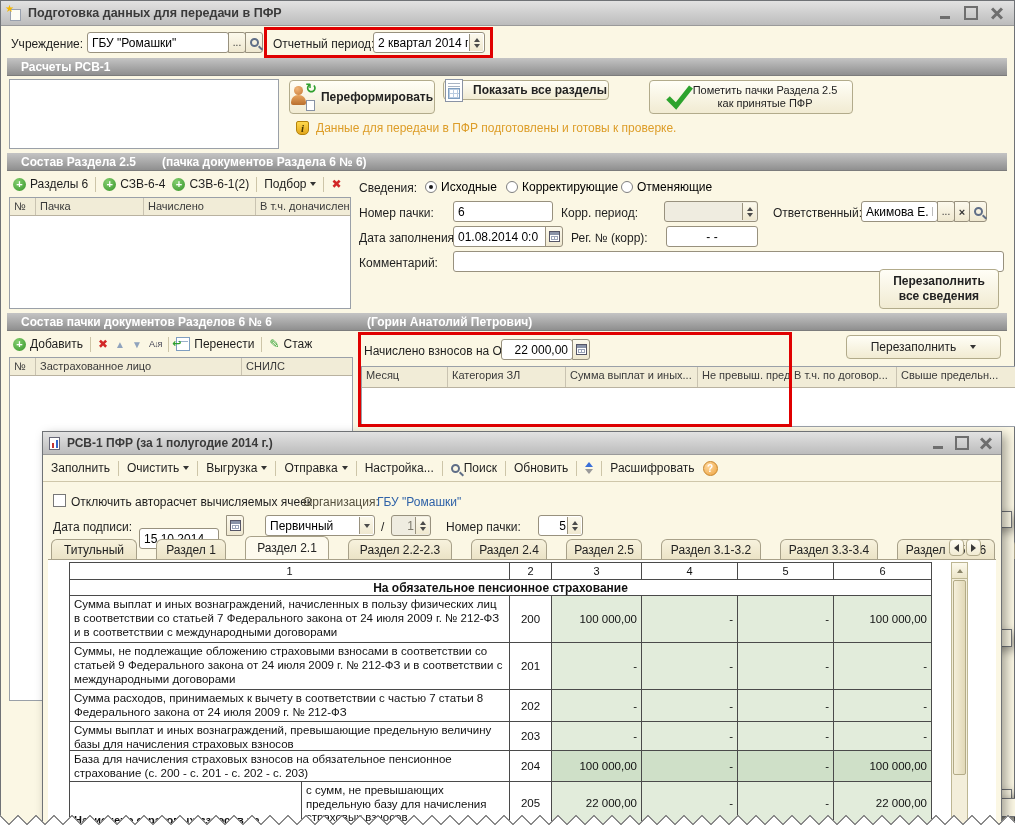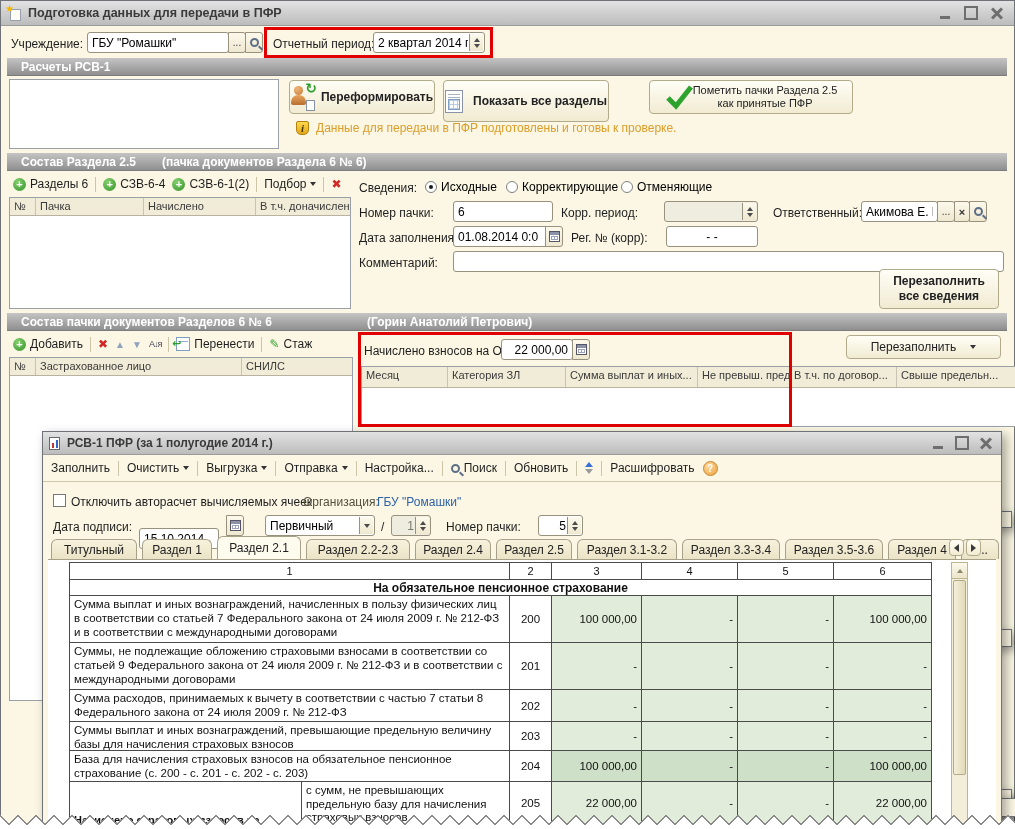--- a/index.html
+++ b/index.html
@@ -87,21 +87,21 @@
 
   .radio{width:12px;height:12px;border-radius:50%;border:1px solid #7f7f7f;background:#fff;position:relative;flex:none;}
   .radio.on::after{content:"";position:absolute;left:3px;top:3px;width:4px;height:4px;border-radius:50%;background:#1a1a1a;}
   .ritem{position:absolute;display:flex;align-items:center;gap:4px;font-size:12px;cursor:pointer;}
   .cb{width:13px;height:13px;border:1px solid #777;background:#fff;position:absolute;cursor:pointer;}
 
   
   .rw{position:absolute;left:42px;top:431px;width:960px;height:420px;border:1px solid #6f7276;background:#fbf7e4;box-shadow:4px 4px 10px rgba(0,0,0,.35);z-index:100;}
   .rw .titlebar{height:23px;}
   .rwtb{position:absolute;left:0;right:0;top:23px;height:27px;display:flex;align-items:center;gap:8px;padding:0 8px;border-bottom:1px solid #cfc7aa;font-size:12px;color:#1e1e1e;}
-  .tab{height:20px;margin-right:5px;padding:0 10px;background:linear-gradient(#f7f2dd,#ebe3c6);border:1px solid #a8a189;border-bottom:none;border-radius:6px 6px 0 0;font-size:12px;display:flex;align-items:center;color:#222;cursor:pointer;white-space:nowrap;}
+  .tab{height:20px;margin-right:19px;padding:0 10px;background:linear-gradient(#f7f2dd,#ebe3c6);border:1px solid #a8a189;border-bottom:none;border-radius:6px 6px 0 0;font-size:12px;display:flex;align-items:center;color:#222;cursor:pointer;white-space:nowrap;}
   .tab.active{height:23px;background:#fdfaee;position:relative;z-index:2;}
   .tabrow{position:absolute;left:8px;top:104px;height:23px;display:flex;align-items:flex-end;}
   .rwcontent{position:absolute;left:5px;right:5px;top:127px;bottom:0;background:#fff;border-top:1px solid #a8a189;}
 
   
   .grid{position:absolute;left:21px;top:2px;display:grid;grid-template-columns:232px 208px 42px 90px 96px 96px 98px;grid-template-rows:17px 16px 47px 47px 32px 29px 31px 42px 22px;border-left:1px solid #4a4a4a;border-top:1px solid #4a4a4a;background:#fff;font-size:11.5px;color:#111;}
   .g{border-right:1px solid #4a4a4a;border-bottom:1px solid #4a4a4a;overflow:hidden;}
   .gh{display:flex;align-items:center;justify-content:center;font-size:11px;}
   .gh1{grid-column:1 / span 2;}
   .gspan{grid-column:1 / -1;display:flex;align-items:center;justify-content:center;font-weight:bold;font-size:12px;}
@@ -177,21 +177,21 @@
 
     <div class="btn1c" style="left:288px;top:79px;width:146px;height:34px;gap:6px;">
       <span class="person">
         <span class="head"></span>
           <span class="bodyy"></span>
         <span class="ref">↻</span>
         <span class="page"></span>
       </span>
       <span class="cap">Переформировать</span>
     </div>
-    <div class="btn1c" style="left:442px;top:79px;width:166px;height:42px;gap:10px;">
+    <div class="btn1c" style="left:442px;top:79px;width:166px;height:20px;gap:10px;">
       <span class="docico"></span>
       <span class="cap">Показать все разделы</span>
     </div>
     <div class="btn1c" style="left:648px;top:79px;width:204px;height:34px;">
       <svg width="28" height="26" viewBox="0 0 28 26">
         <path d="M3 14 L11 22 L26 3" stroke="#2da32d" stroke-width="5" fill="none"></path>
       </svg>
       <span style="font-size:11px;line-height:13px;text-align:center;font-weight:normal;">
         <span>Пометить пачки Раздела 2.5</span><br>
         <span>как принятые ПФР</span>

